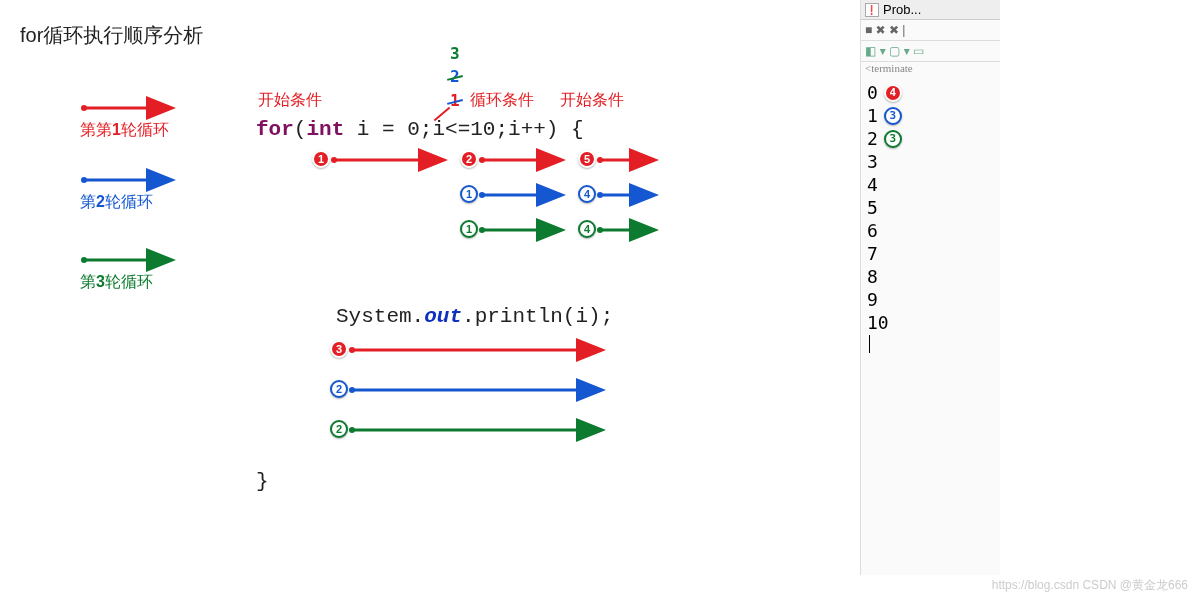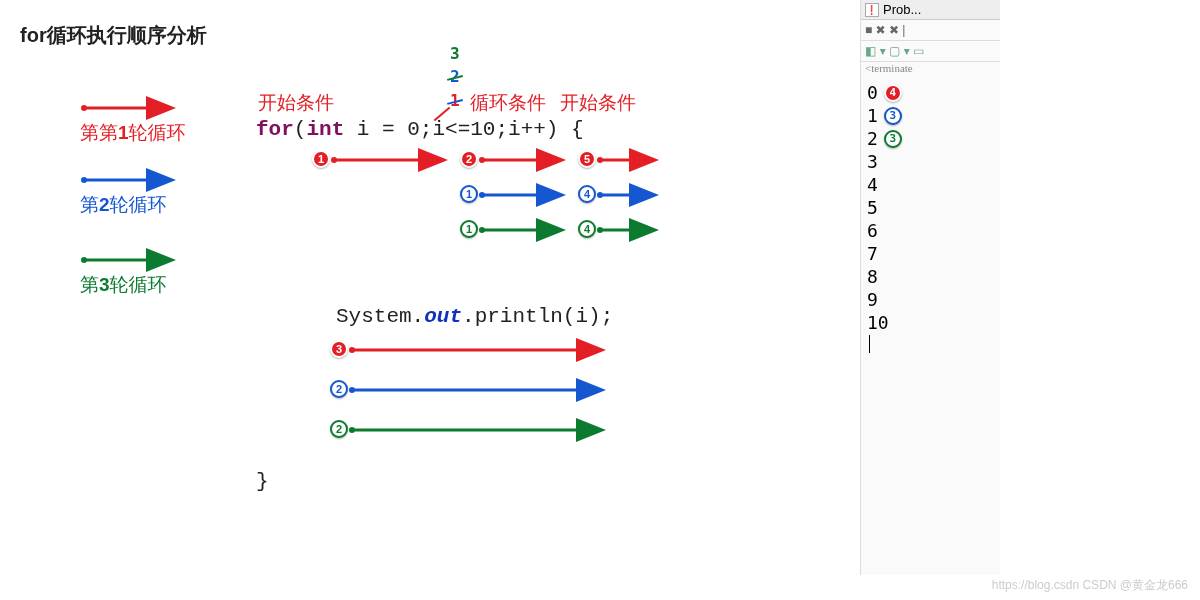--- a/index.html
+++ b/index.html
@@ -1,18 +1,18 @@
 <!DOCTYPE html>
 <html><head>
 <meta charset="utf-8">
 <style>
   * { margin:0; padding:0; box-sizing:border-box; }
   body { font-family:"Microsoft YaHei", Arial, sans-serif; background:#fff; width:1200px; height:600px; position:relative; overflow:hidden; }
-  .title { position:absolute; left:20px; top:22px; font-size:20px; font-weight:bold; color:#222; }
-  .label { position:absolute; font-size:19px; }
+  .title { position:absolute; left:20px; top:22px; font-size:20px; font-weight:normal; color:#222; }
+  .label { position:absolute; font-size:16px; }
   .code { font-family:Consolas,"Courier New",monospace; font-size:21px; white-space:pre; position:absolute; color:#222;margin-left:16px; }
   .kw { color:#801060; font-weight:bold; }
   .out-kw { color:#1030c0; font-style:italic; font-weight:bold; }
   .badge { display:inline-block; width:18px; height:18px; border-radius:50%; font-size:11px; line-height:14px; text-align:center; font-weight:bold; border:2px solid; position:absolute; box-shadow:0 1px 2px rgba(0,0,0,.3); }
   .red-b { background:#e31e24; color:#fff; border-color:#fff; }
   .blue-b { background:#fff; color:#1557d0; border-color:#1557d0; }
   .green-b { background:#fff; color:#0c7a2f; border-color:#0c7a2f; }
   svg.arr { position:absolute; overflow:visible; }
   .panel { position:absolute; left:860px; top:0; width:140px; height:575px; border-left:1px solid #ddd; background:#fafafa; }
   .tab { background:#eee; font-size:13px; padding:2px 4px; border-bottom:1px solid #ccc; display:flex; align-items:center; gap:4px; }

